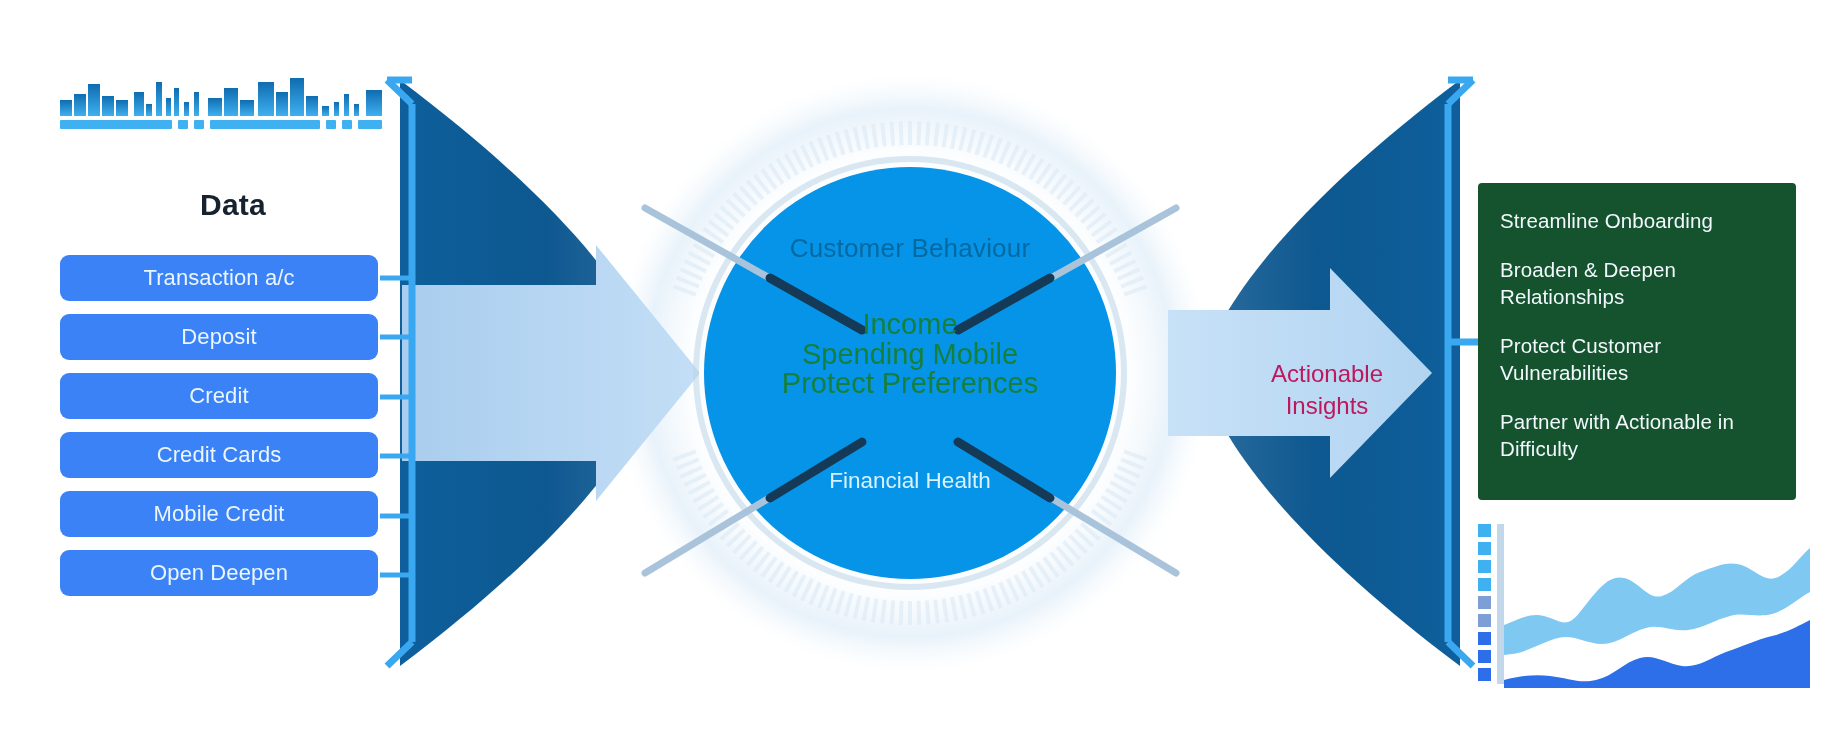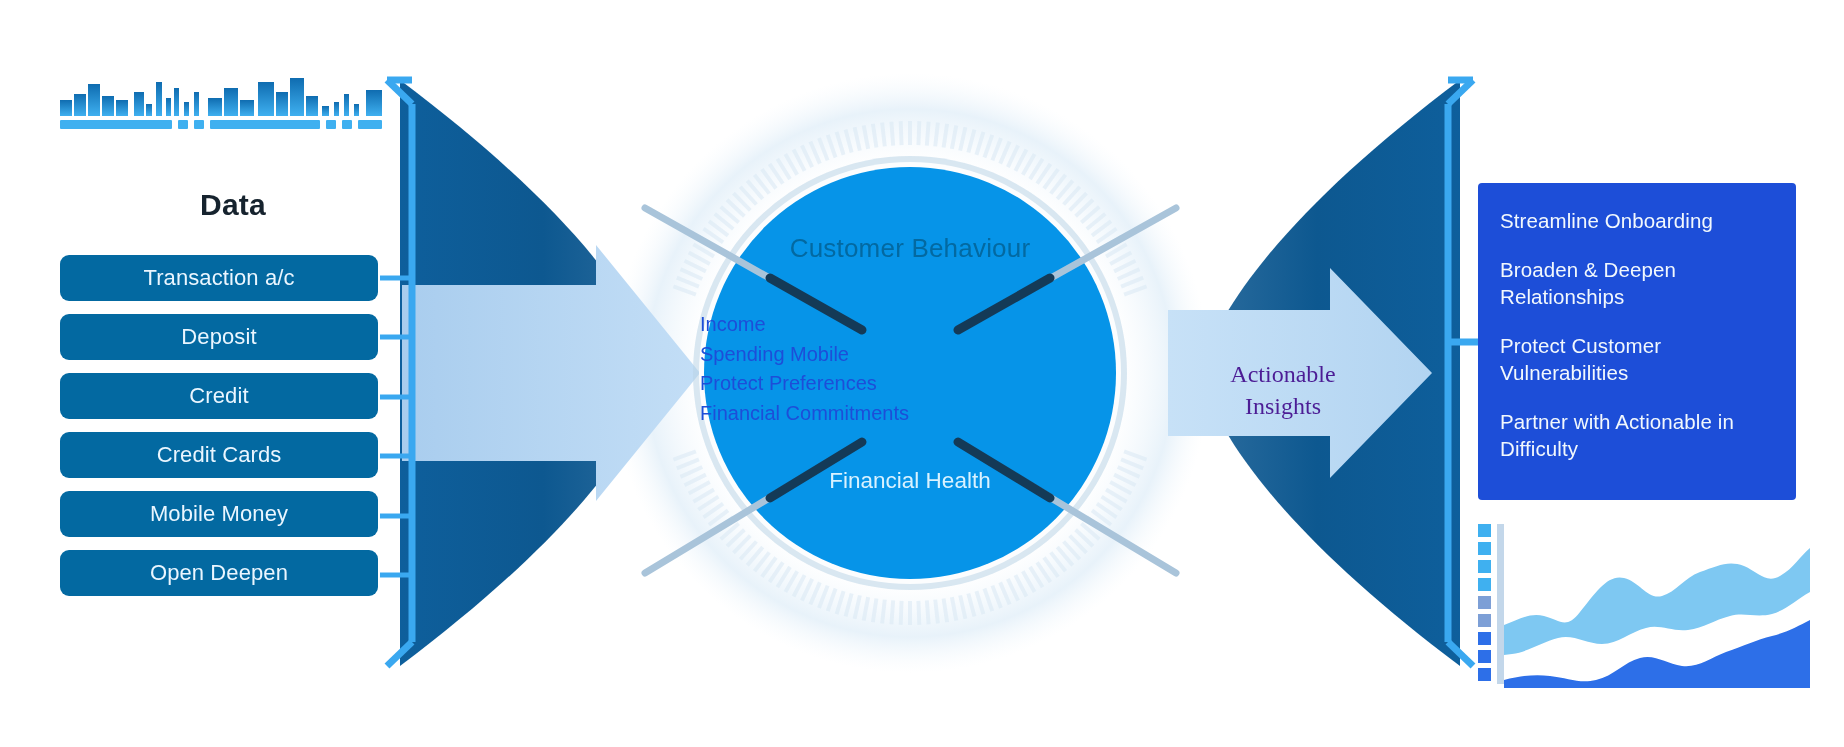--- a/index.html
+++ b/index.html
@@ -47,37 +47,37 @@
   #pill-list {
     position: absolute;
     left: 0;
     top: 177px;
     width: 318px;
   }
   .pill {
     height: 46px;
     margin-bottom: 13px;
     border-radius: 9px;
-    background: #0369a1;
+    background: #3b82f6;
     color: #eaf6ff;
     font-size: 22px;
     display: flex;
     align-items: center;
     justify-content: center;
     letter-spacing: .1px;
   }
 
   
   #insights-panel {
     position: absolute;
     left: 1478px;
     top: 183px;
     width: 318px;
     height: 317px;
-    background: #1d4ed8;
+    background: #14532d;
     border-radius: 4px;
     padding: 0;
     box-sizing: border-box;
   }
   #insights-list {
     position: absolute;
     left: 22px;
     top: 24px;
     right: 18px;
   }
@@ -100,44 +100,43 @@
     text-align: center;
     font-size: 26px;
     color: #0369a1;
     letter-spacing: .2px;
   }
   #circle-lines {
     position: absolute;
     left: 700px;
     top: 310px;
     width: 420px;
-    text-align: left;
-    font-size: 20px;
+    text-align: center;
+    font-size: 29px;
     line-height: 29.5px;
-    color: #1d4ed8;
+    color: #15803d;
   }
   #circle-health {
     position: absolute;
     left: 700px;
     top: 468px;
     width: 420px;
     text-align: center;
     font-size: 22.5px;
     color: #d9f2ff;
   }
   #actionable-label {
     position: absolute;
-    left: 1188px;
+    left: 1232px;
     top: 358px;
     width: 190px;
     text-align: center;
     font-size: 24px;
     line-height: 32px;
-    color: #4c1d95;
-    font-family: Liberation Serif, serif;
+    color: #be185d;
   }
 </style>
 </head>
 <body>
 
 <div id="stage">
 
   <svg class="svg-text-layer" width="1844" height="747" viewBox="0 0 1844 747">
     <defs>
       <linearGradient id="gradFunnelL" x1="0" y1="0" x2="1" y2="0">
@@ -431,34 +430,33 @@
       <div class="pill">
         <span>Deposit</span>
       </div>
       <div class="pill">
         <span>Credit</span>
       </div>
       <div class="pill">
         <span>Credit Cards</span>
       </div>
       <div class="pill">
-        <span>Mobile Money</span>
+        <span>Mobile Credit</span>
       </div>
       <div class="pill">
         <span>Open Deepen</span>
       </div>
     </div>
   </div>
 
   <div id="circle-title">Customer Behaviour</div>
   <div id="circle-lines">
     <div>Income</div>
     <div>Spending Mobile</div>
     <div>Protect Preferences</div>
-    <div>Financial Commitments</div>
   </div>
   <div id="circle-health">Financial Health</div>
 
   <div id="actionable-label">
     <div>Actionable</div>
     <div>Insights</div>
   </div>
 
   <div id="insights-panel">
     <div id="insights-list">

